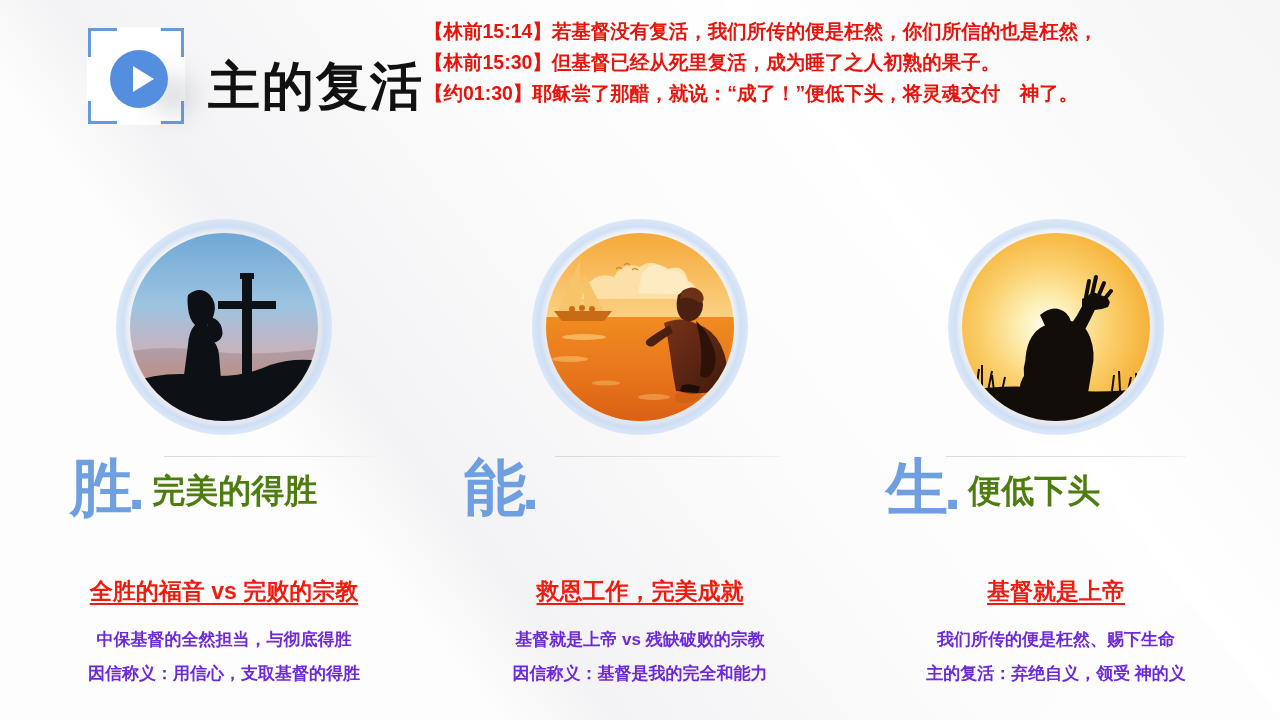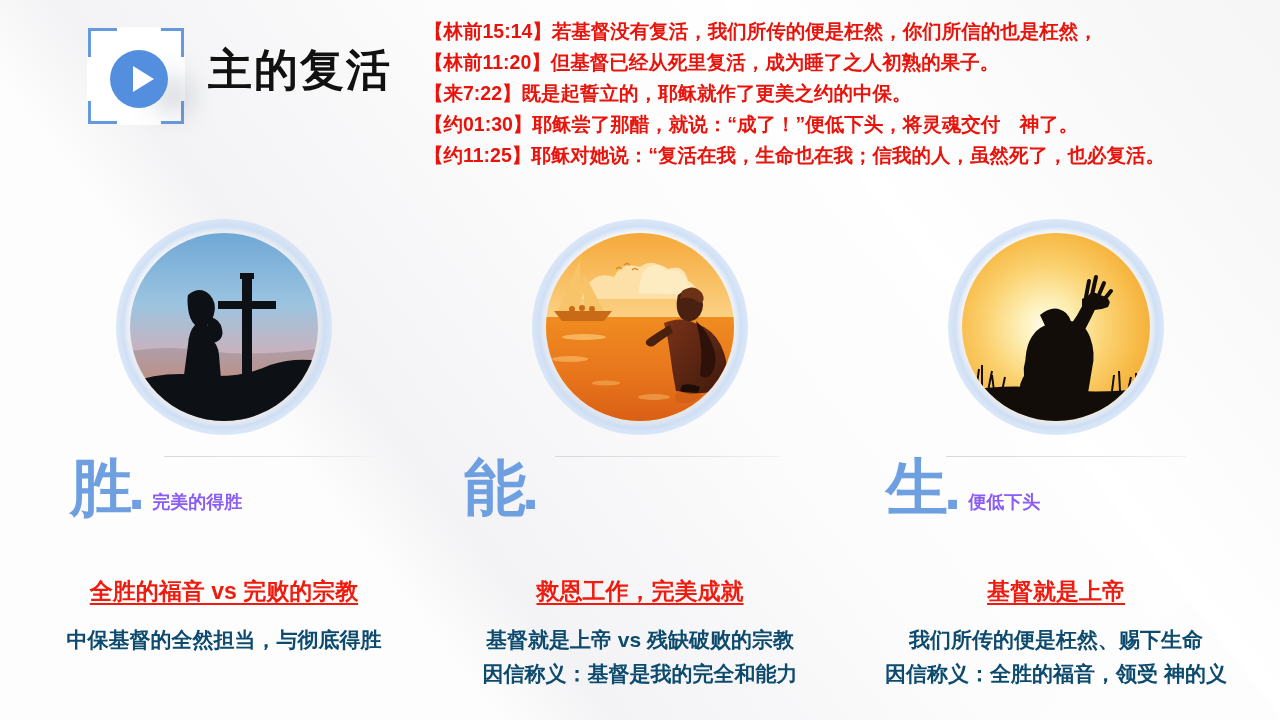--- a/index.html
+++ b/index.html
@@ -105,22 +105,22 @@
     left: 23px; top: 16px;
     width: 0; height: 0;
     border-left: 21px solid #ffffff;
     border-top: 13px solid transparent;
     border-bottom: 13px solid transparent;
   }
 
   .slide-title {
     position: absolute;
     left: 208px;
-    top: 41px;
-    font-size: 44px;
+    top: 52px;
+    font-size: 52px;
     font-weight: bold;
     color: #111111;
     letter-spacing: 2px;
     white-space: nowrap;
   }
 
   
   .scripture {
     position: absolute;
     left: 424px;
@@ -211,23 +211,23 @@
     letter-spacing: 0;
   }
   .big-dot {
     font-size: 62px;
     font-weight: bold;
     color: #6e9fe0;
     line-height: 0.95;
     margin-left: -4px;
   }
   .sub-head {
-    font-size: 18px;
-    font-weight: bold;
-    color: #8b5cf6;
+    font-size: 33px;
+    font-weight: bold;
+    color: #4d7c0f;
     margin-left: 7px;
     padding-bottom: 4px;
     white-space: nowrap;
   }
   
   .col-1 .head-row { padding-left: 56px; }
   .col-2 .head-row { padding-left: 34px; }
   .col-3 .head-row { padding-left: 40px; }
   .col-1 .head-rule { left: 150px; width: 210px; }
   .col-2 .head-rule { left: 125px; width: 225px; }
@@ -254,22 +254,22 @@
 
   
   .body-lines {
     position: absolute;
     left: 0;
     top: 418px;
     width: 420px;
     text-align: center;
   }
   .body-line {
-    color: #0c4a6e;
-    font-size: 21px;
+    color: #6d28d9;
+    font-size: 17px;
     font-weight: bold;
     line-height: 34px;
     white-space: nowrap;
   }
 </style>
 </head>
 <body>
 
 <div id="slide">
 
@@ -290,30 +290,24 @@
       </div>
     </div>
 
     <div class="slide-title">主的复活</div>
 
     <div class="scripture">
       <div class="scripture-line">
         <span>【林前15:14】若基督没有复活，我们所传的便是枉然，你们所信的也是枉然，</span>
       </div>
       <div class="scripture-line">
-        <span>【林前11:20】但基督已经从死里复活，成为睡了之人初熟的果子。</span>
-      </div>
-      <div class="scripture-line">
-        <span>【来7:22】既是起誓立的，耶稣就作了更美之约的中保。</span>
+        <span>【林前15:30】但基督已经从死里复活，成为睡了之人初熟的果子。</span>
       </div>
       <div class="scripture-line">
         <span>【约01:30】耶稣尝了那醋，就说：“成了！”便低下头，将灵魂交付　神了。</span>
-      </div>
-      <div class="scripture-line">
-        <span>【约11:25】耶稣对她说：“复活在我，生命也在我；信我的人，虽然死了，也必复活。</span>
       </div>
     </div>
   </div>
 
   <div class="col col-1">
 
     <div class="circle-wrap">
       <div class="circle-ring"></div>
       <div class="circle-img">
         <svg width="188" height="188" viewBox="0 0 188 188">
@@ -350,20 +344,21 @@
         <span class="sub-head">完美的得胜</span>
       </div>
     </div>
 
     <div class="slogan">
       <span>全胜的福音 vs 完败的宗教</span>
     </div>
 
     <div class="body-lines">
       <div class="body-line">中保基督的全然担当，与彻底得胜</div>
+      <div class="body-line">因信称义：用信心，支取基督的得胜</div>
     </div>
   </div>
 
   <div class="col col-2">
 
     <div class="circle-wrap">
       <div class="circle-ring"></div>
       <div class="circle-img">
         <svg width="188" height="188" viewBox="0 0 188 188">
           <defs>
@@ -479,17 +474,17 @@
         <span class="sub-head">便低下头</span>
       </div>
     </div>
 
     <div class="slogan">
       <span>基督就是上帝</span>
     </div>
 
     <div class="body-lines">
       <div class="body-line">我们所传的便是枉然、赐下生命</div>
-      <div class="body-line">因信称义：全胜的福音，领受 神的义</div>
+      <div class="body-line">主的复活：弃绝自义，领受 神的义</div>
     </div>
   </div>
 
 </div>
 
 </body></html>

